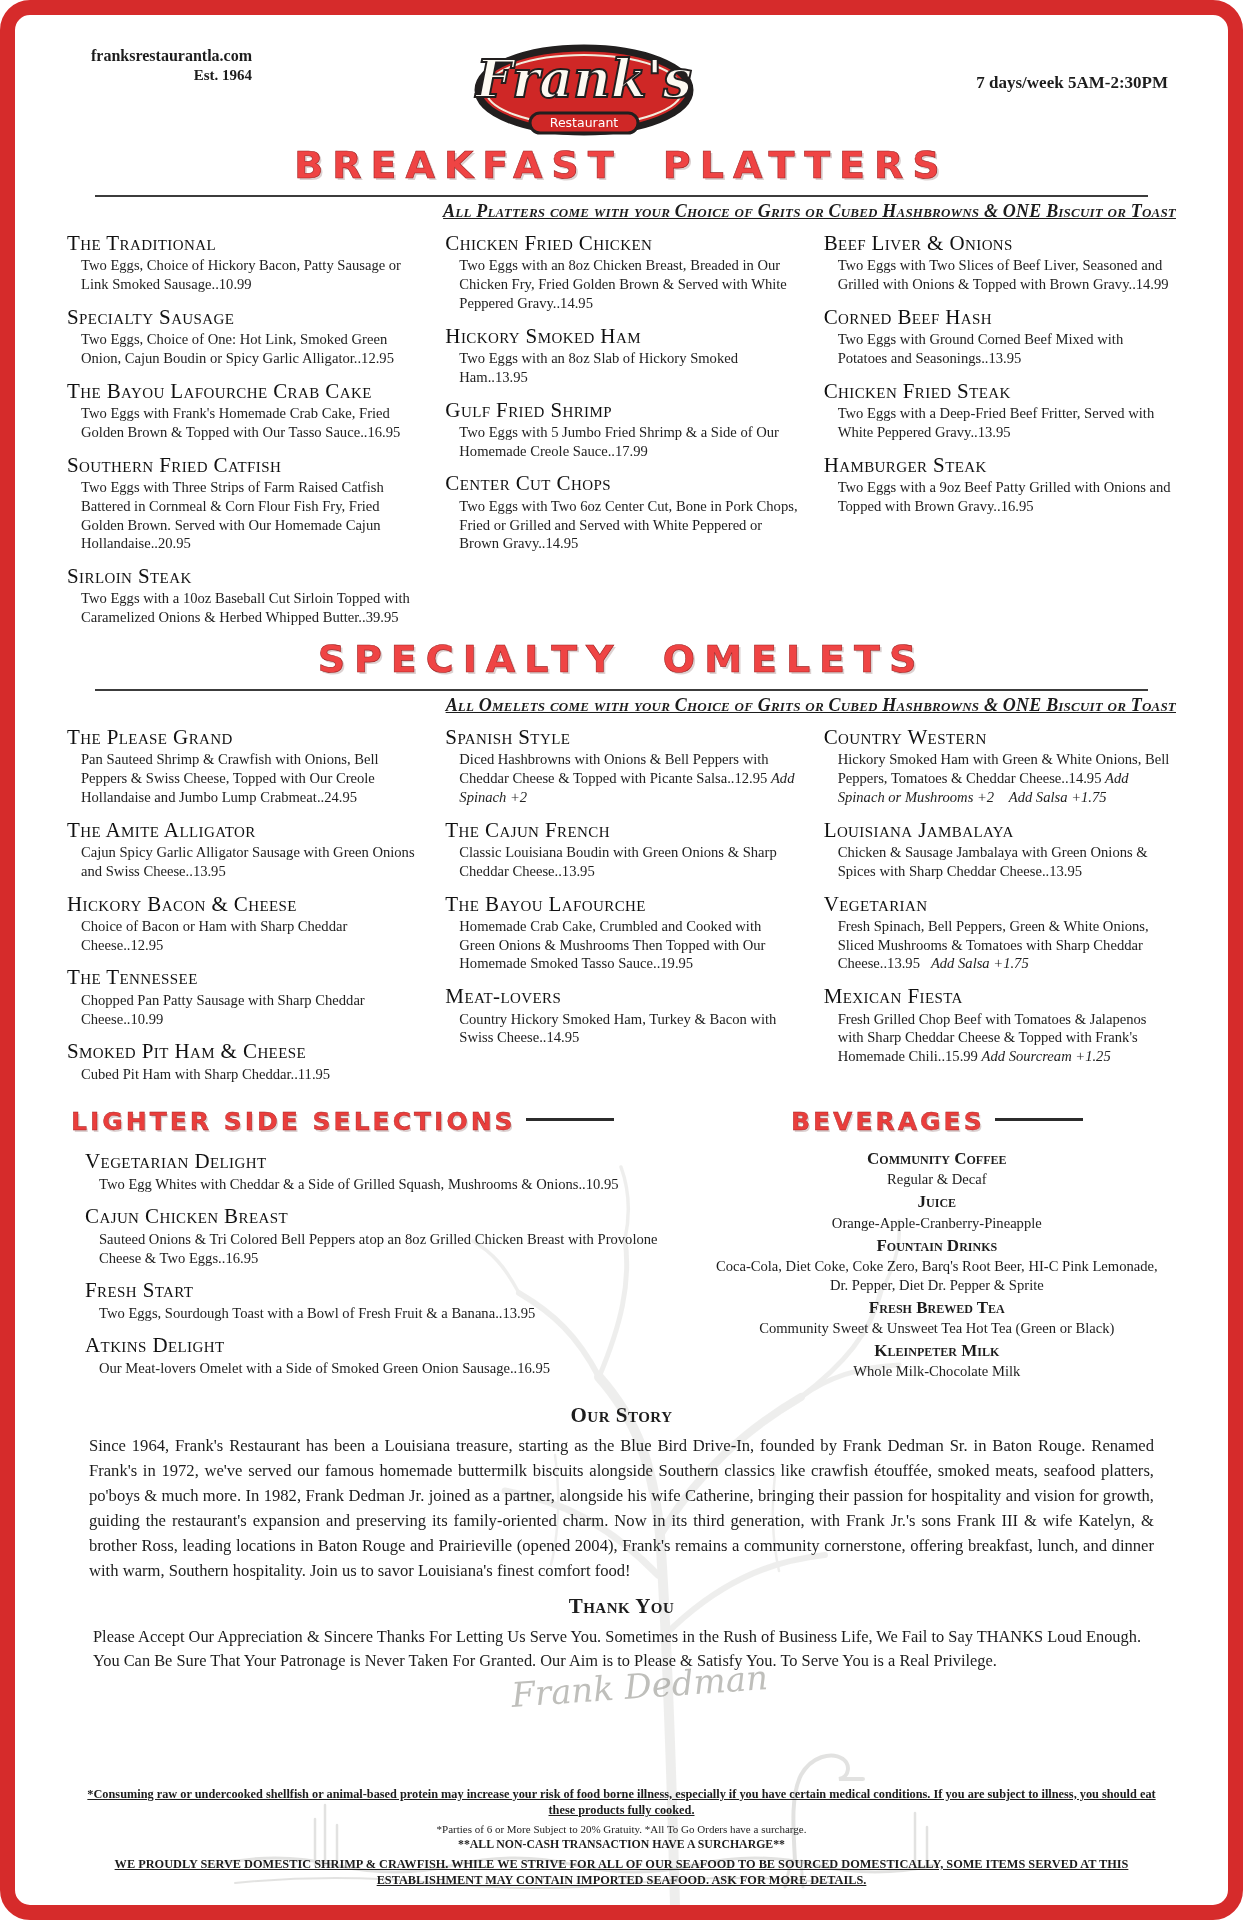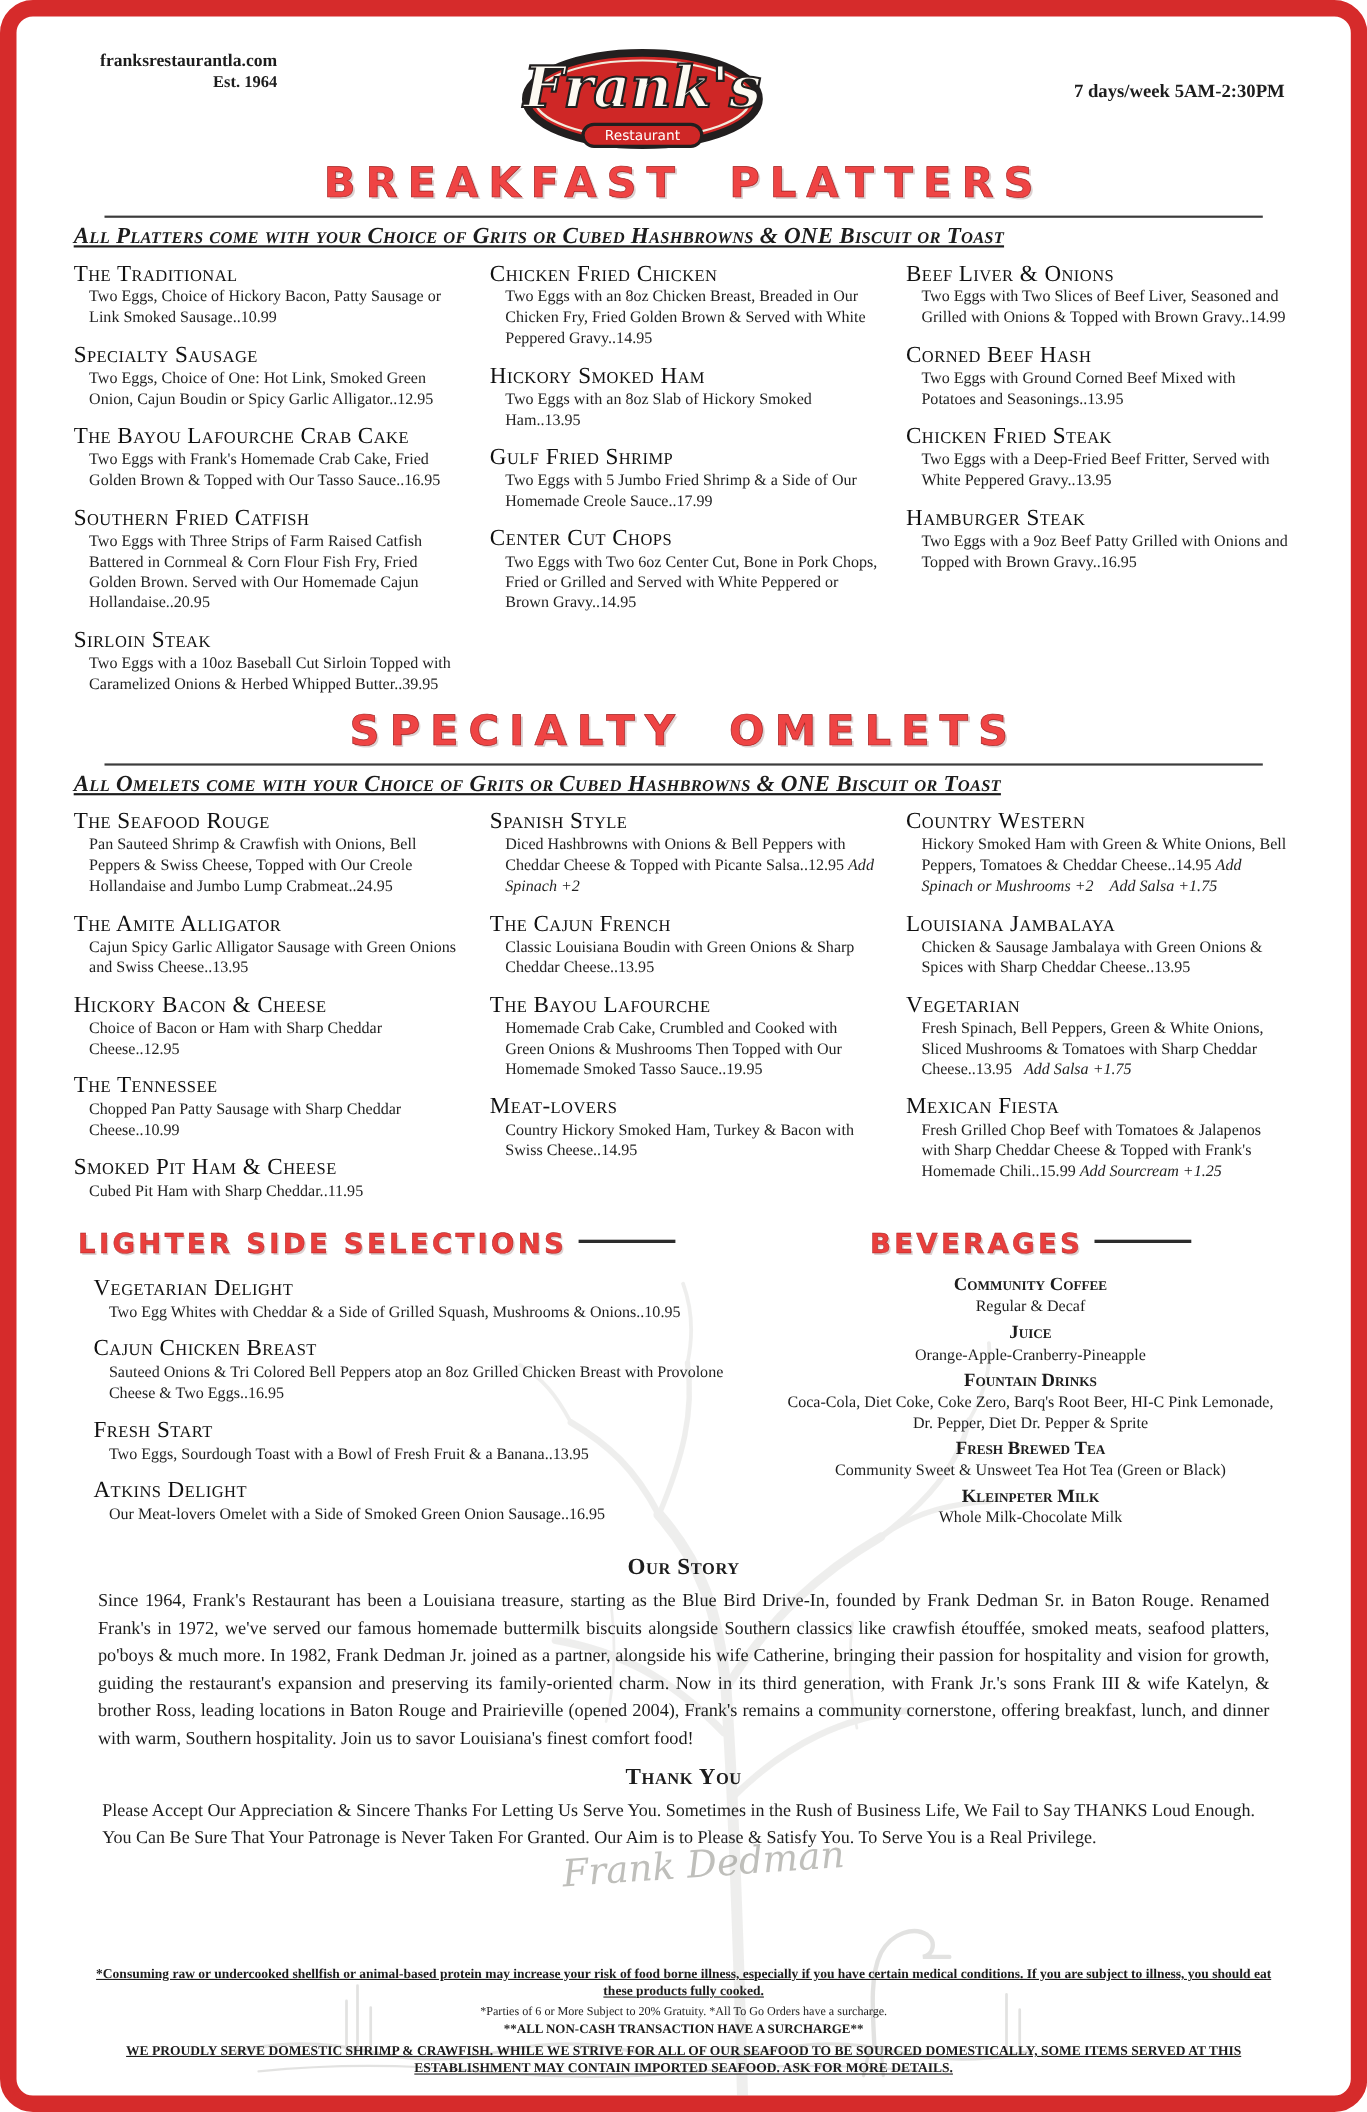--- a/index.html
+++ b/index.html
@@ -35,22 +35,22 @@
   .display-sm{
     font-family:"DejaVu Sans", sans-serif; font-weight:bold; font-size:25px;
     letter-spacing:3px; color:#ea3e3c; -webkit-text-stroke:.4px #9c1f1f;
     text-shadow:1.5px 1.5px 0 rgba(60,0,0,.18); text-transform:uppercase;
     display:flex; align-items:center; gap:10px;
   }
   .tail{ display:inline-block; width:88px; border-bottom:3px solid #2c2c2c; margin-bottom:4px; }
 
   .rule{ border-top:2px solid #3c3c3c; margin:8px 28px 4px; }
   .subtitle{
-    text-align:left; font-weight:bold; font-style:italic; font-variant:small-caps;
-    font-size:21px; text-decoration:underline; letter-spacing:.2px; margin-bottom:8px;
+    text-align:right; font-weight:bold; font-style:italic; font-variant:small-caps;
+    font-size:18px; text-decoration:underline; letter-spacing:.2px; margin-bottom:8px;
   }
 
   .cols{ display:flex; gap:26px; }
   .col{ flex:1; min-width:0; }
 
   .item{ margin-bottom:10px; }
   .iname{
     font-size:21px; font-weight:normal; font-variant:small-caps; letter-spacing:.4px;
     color:#111; line-height:1.25;
   }
@@ -202,21 +202,21 @@
       </div>
     </section>
 
     <section>
       <h1 class="display">Specialty Omelets</h1>
       <div class="rule"></div>
       <div class="subtitle">All Omelets come with your Choice of Grits or Cubed Hashbrowns &amp; ONE Biscuit or Toast</div>
       <div class="cols">
         <div class="col">
           <div class="item">
-            <h3 class="iname">The Seafood Rouge</h3>
+            <h3 class="iname">The Please Grand</h3>
             <p class="idesc">Pan Sauteed Shrimp &amp; Crawfish with Onions, Bell Peppers &amp; Swiss Cheese, Topped with Our Creole Hollandaise and Jumbo Lump Crabmeat..24.95</p>
           </div>
           <div class="item">
             <h3 class="iname">The Amite Alligator</h3>
             <p class="idesc">Cajun Spicy Garlic Alligator Sausage with Green Onions and Swiss Cheese..13.95</p>
           </div>
           <div class="item">
             <h3 class="iname">Hickory Bacon &amp; Cheese</h3>
             <p class="idesc">Choice of Bacon or Ham with Sharp Cheddar Cheese..12.95</p>
           </div>

